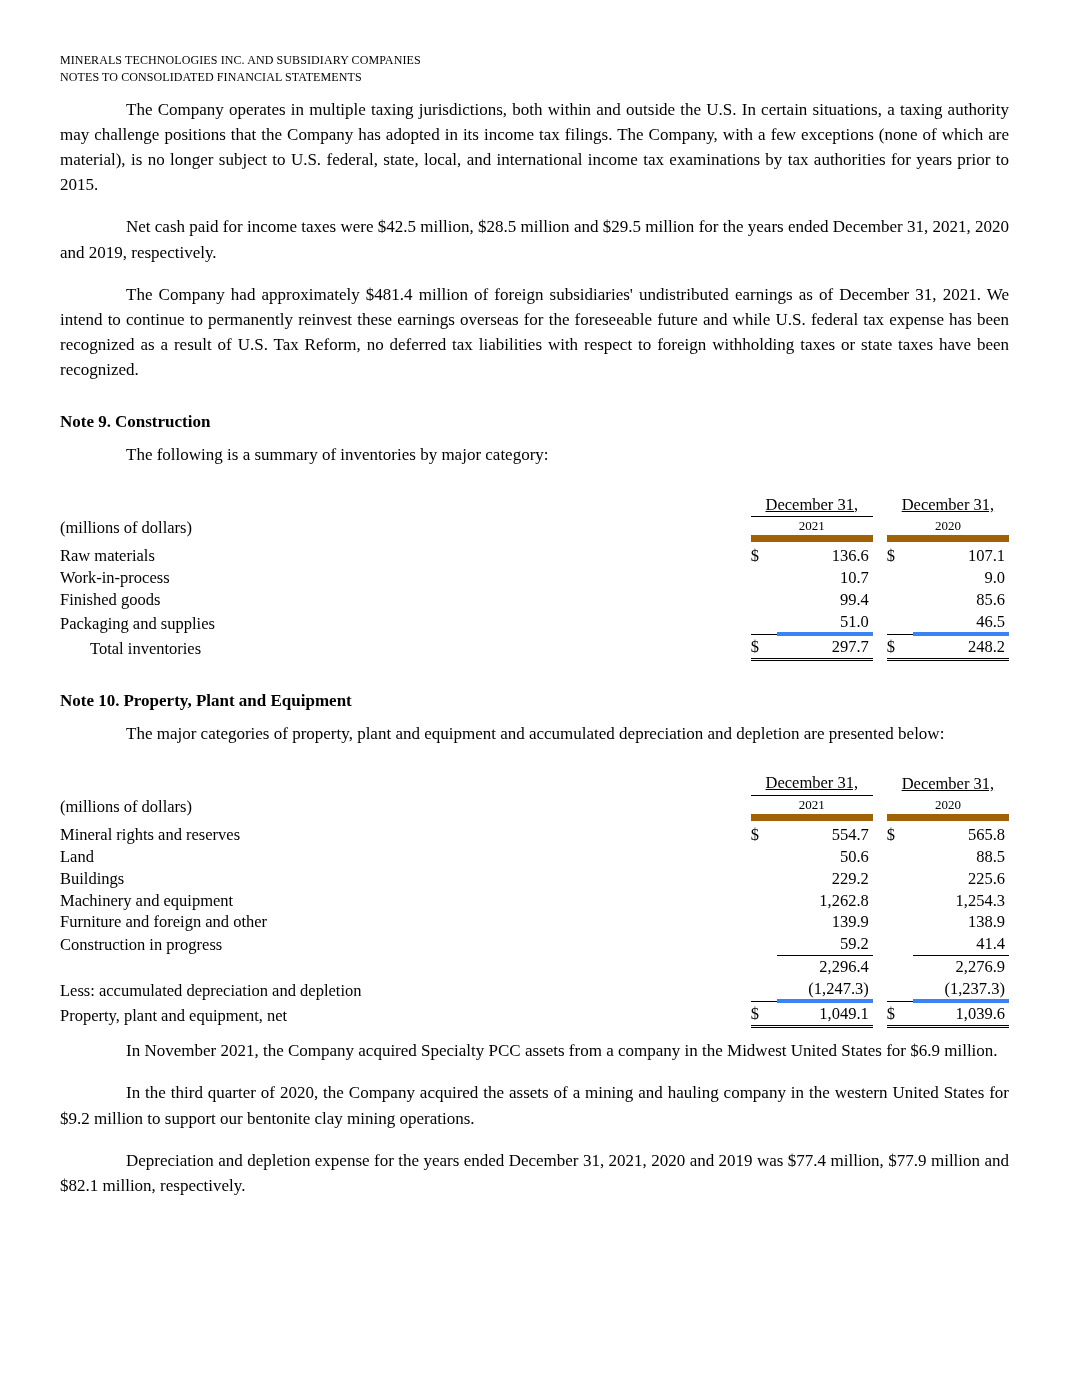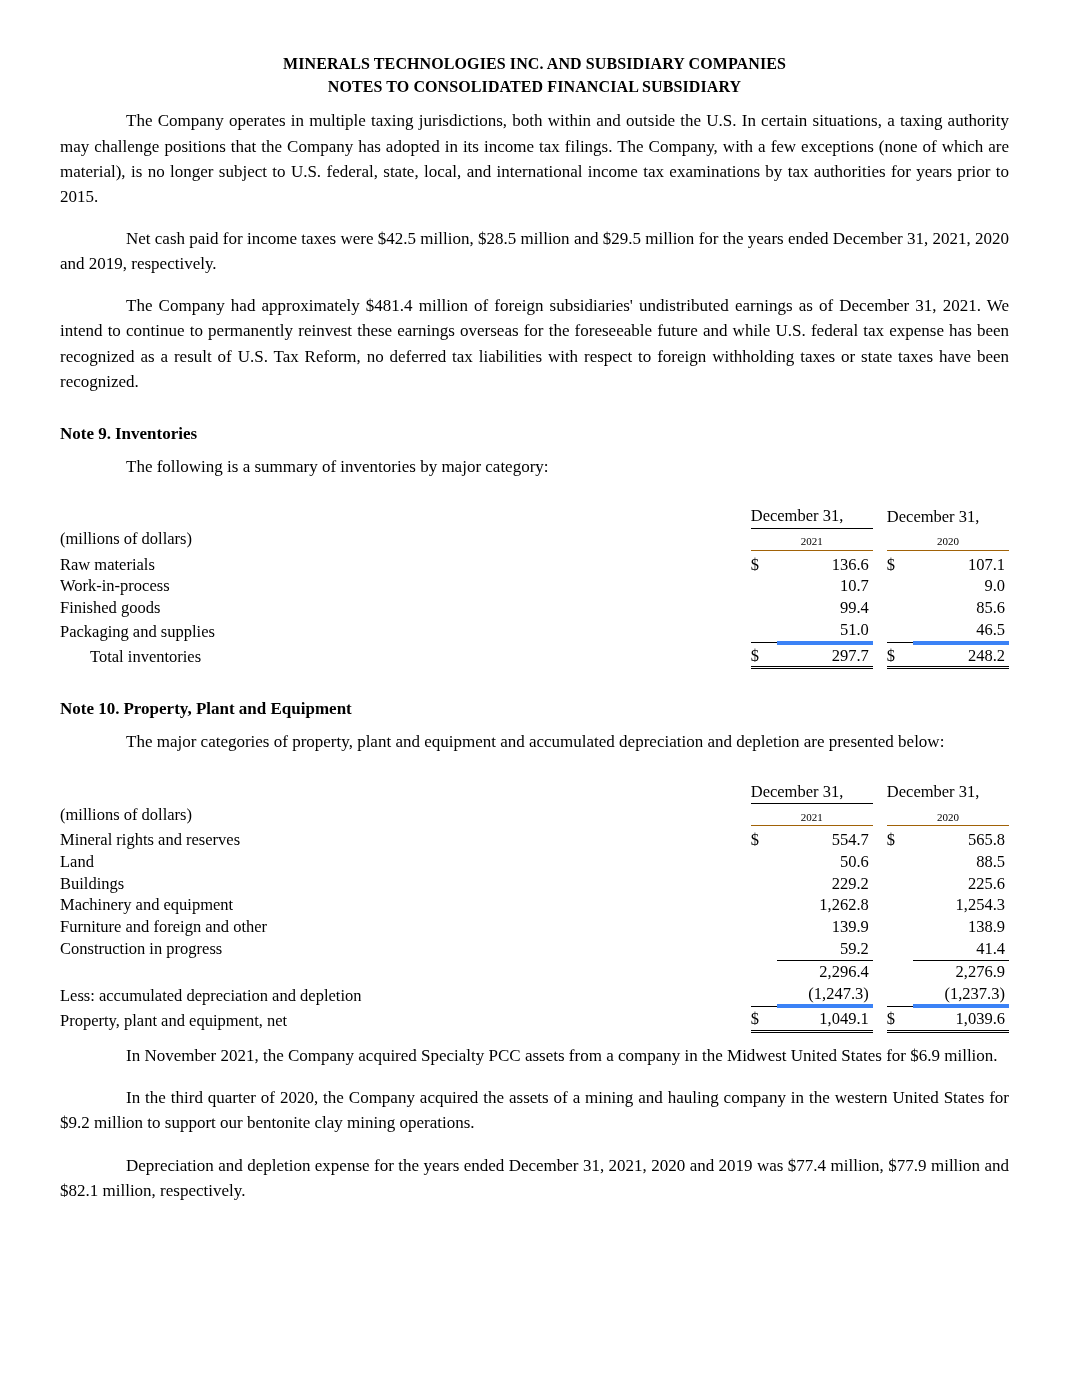--- a/index.html
+++ b/index.html
@@ -14,23 +14,22 @@
     color: #000000;
   }
   .page {
     position: relative;
     width: 1071px;
     min-height: 1386px;
     box-sizing: border-box;
     padding: 52px 62px 40px 60px;
   }
   .doc-header {
-    text-align: center;
-    font-weight: bold;
-    font-size: 16px;
+    font-weight: normal;
+    font-size: 12px;
     line-height: 1.45;
     letter-spacing: 0.1px;
   }
   .doc-header div { white-space: nowrap; }
   .para {
     font-size: 17px;
     line-height: 1.48;
     text-align: justify;
     text-justify: inter-word;
     margin-top: 10px;
@@ -53,30 +52,32 @@
     padding: 0;
     font-weight: normal;
     vertical-align: bottom;
     line-height: 1.32;
   }
   .col-label { width: 690px; text-align: left; }
   .col-cur  { width: 26px; text-align: left; }
   .col-num  { width: 92px; text-align: right; padding-right: 4px !important; }
   .col-gap  { width: 14px; }
   .hdr-date {
+    text-align: center;
     font-weight: bold;
     border-bottom: 1px solid #000;
     font-size: 16.5px;
     padding-bottom: 1px !important;
+    text-decoration: underline;
   }
   .hdr-year {
     text-align: center;
     font-weight: bold;
-    border-bottom: 1px solid #a16207;
-    font-size: 11px;
+    border-bottom: 7px solid #a16207;
+    font-size: 13px;
     padding-bottom: 1px !important;
   }
   .bold-label { font-weight: bold; }
   .row-indent { padding-left: 30px !important; }
   .rule-top-num { border-top: 1px solid #000; }
   .rule-dbl {
     border-top: 4px solid #3b82f6;
     border-bottom: 3px double #000;
   }
   .rule-dbl-cur {
@@ -86,29 +87,29 @@
   .thin-space td { height: 3px; }
   .tbl-wrap { margin-top: 4px; }
 </style>
 </head>
 <body>
 
 <div class="page">
 
   <div class="doc-header">
     <div>MINERALS TECHNOLOGIES INC. AND SUBSIDIARY COMPANIES</div>
-    <div>NOTES TO CONSOLIDATED FINANCIAL SUBSIDIARY</div>
+    <div>NOTES TO CONSOLIDATED FINANCIAL STATEMENTS</div>
   </div>
 
   <p class="para">The Company operates in multiple taxing jurisdictions, both within and outside the U.S. In certain situations, a taxing authority may challenge positions that the Company has adopted in its income tax filings. The Company, with a few exceptions (none of which are material), is no longer subject to U.S. federal, state, local, and international income tax examinations by tax authorities for years prior to 2015.</p>
   <p class="para">Net cash paid for income taxes were $42.5 million, $28.5 million and $29.5 million for the years ended December 31, 2021, 2020 and 2019, respectively.</p>
   <p class="para">The Company had approximately $481.4 million of foreign subsidiaries' undistributed earnings as of December 31, 2021. We intend to continue to permanently reinvest these earnings overseas for the foreseeable future and while U.S. federal tax expense has been recognized as a result of U.S. Tax Reform, no deferred tax liabilities with respect to foreign withholding taxes or state taxes have been recognized.</p>
 
   <div class="note-title">
-    <span class="num">Note 9.</span><span>Inventories</span>
+    <span class="num">Note 9.</span><span>Construction</span>
   </div>
 
   <p class="para">The following is a summary of inventories by major category:</p>
 
   <div class="tbl-wrap">
   <table class="fin">
     <colgroup>
       <col class="col-label">
           <col class="col-cur">
           <col class="col-num">

